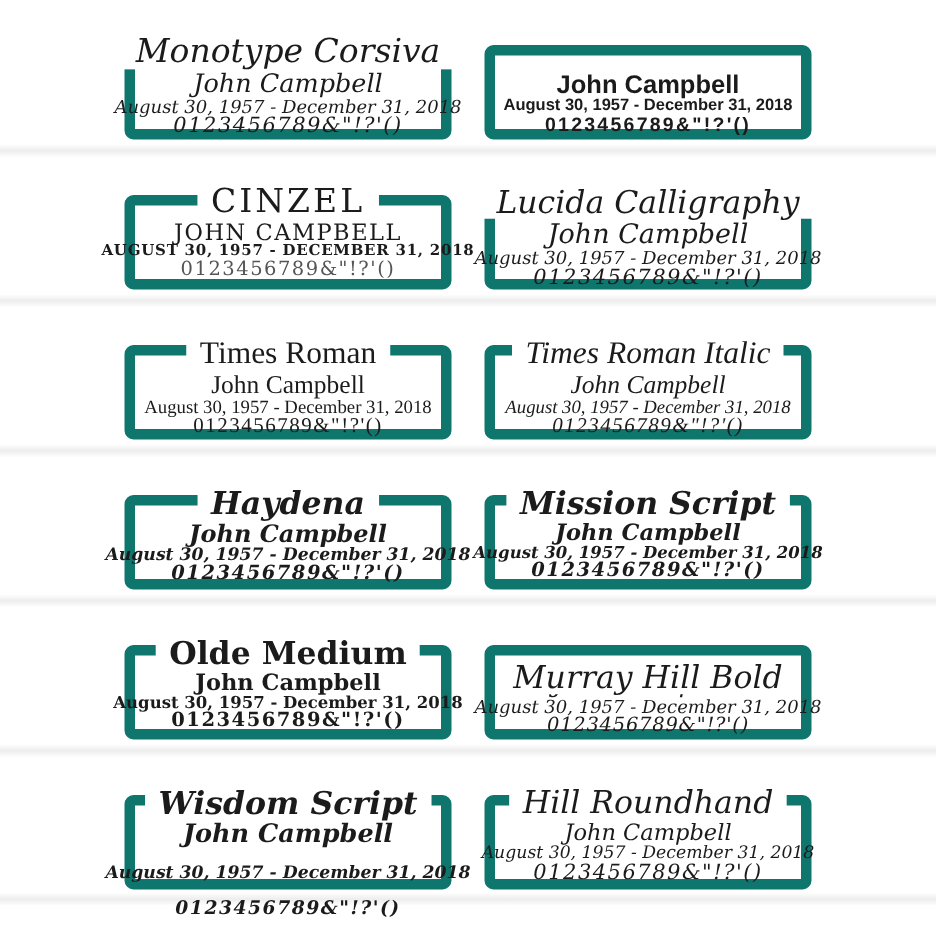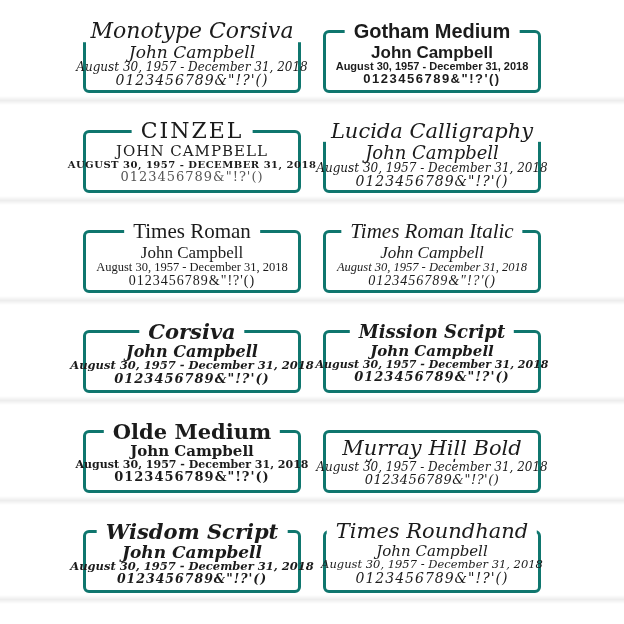--- a/index.html
+++ b/index.html
@@ -5,21 +5,21 @@
   html,body{margin:0;padding:0;background:#fff;}
   #page{position:relative;width:624px;height:624px;background:#ffffff;overflow:hidden;
         font-family:"DejaVu Serif",serif;color:#1b1b1b;}
   .band{position:absolute;left:0;width:624px;height:9px;
         background:linear-gradient(to bottom,rgba(0,0,0,0) 0%,rgba(0,0,0,0.07) 50%,rgba(0,0,0,0) 100%);
         pointer-events:none;}
   .grid{position:absolute;top:30px;left:0;width:624px;
         display:grid;grid-template-columns:218px 218px;column-gap:22px;row-gap:37px;
         justify-content:center;}
   .card{position:relative;box-sizing:border-box;height:63px;
-        border:3px solid #0f766e;border-radius:6px;background:#fff;
+        border:7px solid #0f766e;border-radius:6px;background:#fff;
         display:flex;flex-direction:column;justify-content:space-between;
         align-items:center;text-align:center;padding:11px 2px 7px;}
   .title{position:absolute;top:0;left:50%;transform:translate(-50%,-58%);
          background:#fff;padding:0 9px;white-space:nowrap;line-height:1;z-index:2;}
   .name,.dates,.symbols{white-space:nowrap;line-height:1;}
 
   
   .f-corsiva{font-family:"DejaVu Serif",serif;font-style:italic;}
   .f-corsiva .title{font-size:22px;} .f-corsiva .name{font-size:17px;}
   .f-corsiva .dates{font-size:12px;} .f-corsiva .symbols{font-size:14px;letter-spacing:1px;}
@@ -42,32 +42,32 @@
 
   .f-timesi{font-family:"Liberation Serif",serif;font-style:italic;}
   .f-timesi .title{font-size:21px;} .f-timesi .name{font-size:17px;}
   .f-timesi .dates{font-size:12.5px;} .f-timesi .symbols{font-size:14px;letter-spacing:1px;}
 
   .f-haydena{font-family:"DejaVu Serif",serif;font-style:italic;font-weight:600;}
   .f-haydena .title{font-size:21px;} .f-haydena .name{font-size:16px;}
   .f-haydena .dates{font-size:11.5px;} .f-haydena .symbols{font-size:13px;letter-spacing:1px;}
 
   .f-mission{font-family:"DejaVu Serif",serif;font-style:italic;font-weight:700;}
-  .f-mission .title{font-size:18px;} .f-mission .name{font-size:15px;}
+  .f-mission .title{font-size:21px;} .f-mission .name{font-size:15px;}
   .f-mission .dates{font-size:11px;} .f-mission .symbols{font-size:13px;letter-spacing:1px;}
 
   .f-olde{font-family:"DejaVu Serif",serif;font-weight:700;}
   .f-olde .title{font-size:21px;} .f-olde .name{font-size:15px;}
   .f-olde .dates{font-size:11px;} .f-olde .symbols{font-size:13px;letter-spacing:1px;}
 
   .f-murray{font-family:"DejaVu Serif",serif;font-style:italic;}
   .f-murray .title{font-size:21px;margin-top:17px;} .f-murray .name{font-size:17px;}
   .f-murray .dates{font-size:12px;} .f-murray .symbols{font-size:13px;letter-spacing:.5px;}
 
-  .f-wisdom{font-family:"DejaVu Serif",serif;font-style:italic;font-weight:700;}
+  .f-wisdom{font-family:"DejaVu Serif",serif;font-style:italic;font-weight:700;gap:11px;}
   .f-wisdom .title{font-size:21px;} .f-wisdom .name{font-size:17px;}
   .f-wisdom .dates{font-size:11.5px;} .f-wisdom .symbols{font-size:12.5px;letter-spacing:1px;}
 
   .f-snell{font-family:"DejaVu Serif",serif;font-style:italic;}
   .f-snell .title{font-size:21px;} .f-snell .name{font-size:15px;}
   .f-snell .dates{font-size:11.5px;} .f-snell .symbols{font-size:14px;letter-spacing:1px;}
 </style>
 </head>
 <body>
 
@@ -83,21 +83,20 @@
   <div class="grid">
 
     <div class="card f-corsiva">
       <div class="title">Monotype Corsiva</div>
       <div class="name">John Campbell</div>
       <div class="dates">August 30, 1957 - December 31, 2018</div>
       <div class="symbols">0123456789&amp;"!?'()</div>
     </div>
 
     <div class="card f-gotham">
-      <div class="title">Gotham Medium</div>
       <div class="name">John Campbell</div>
       <div class="dates">August 30, 1957 - December 31, 2018</div>
       <div class="symbols">0123456789&amp;"!?'()</div>
     </div>
 
     <div class="card f-cinzel">
       <div class="title">CINZEL</div>
       <div class="name">JOHN CAMPBELL</div>
       <div class="dates">AUGUST 30, 1957 - DECEMBER 31, 2018</div>
       <div class="symbols">0123456789&amp;"!?'()</div>
@@ -118,21 +117,21 @@
     </div>
 
     <div class="card f-timesi">
       <div class="title">Times Roman Italic</div>
       <div class="name">John Campbell</div>
       <div class="dates">August 30, 1957 - December 31, 2018</div>
       <div class="symbols">0123456789&amp;"!?'()</div>
     </div>
 
     <div class="card f-haydena">
-      <div class="title">Corsiva</div>
+      <div class="title">Haydena</div>
       <div class="name">John Campbell</div>
       <div class="dates">August 30, 1957 - December 31, 2018</div>
       <div class="symbols">0123456789&amp;"!?'()</div>
     </div>
 
     <div class="card f-mission">
       <div class="title">Mission Script</div>
       <div class="name">John Campbell</div>
       <div class="dates">August 30, 1957 - December 31, 2018</div>
       <div class="symbols">0123456789&amp;"!?'()</div>
@@ -153,20 +152,20 @@
     </div>
 
     <div class="card f-wisdom">
       <div class="title">Wisdom Script</div>
       <div class="name">John Campbell</div>
       <div class="dates">August 30, 1957 - December 31, 2018</div>
       <div class="symbols">0123456789&amp;"!?'()</div>
     </div>
 
     <div class="card f-snell">
-      <div class="title">Times Roundhand</div>
+      <div class="title">Hill Roundhand</div>
       <div class="name">John Campbell</div>
       <div class="dates">August 30, 1957 - December 31, 2018</div>
       <div class="symbols">0123456789&amp;"!?'()</div>
     </div>
 
   </div>
 </div>
 
 </body></html>

